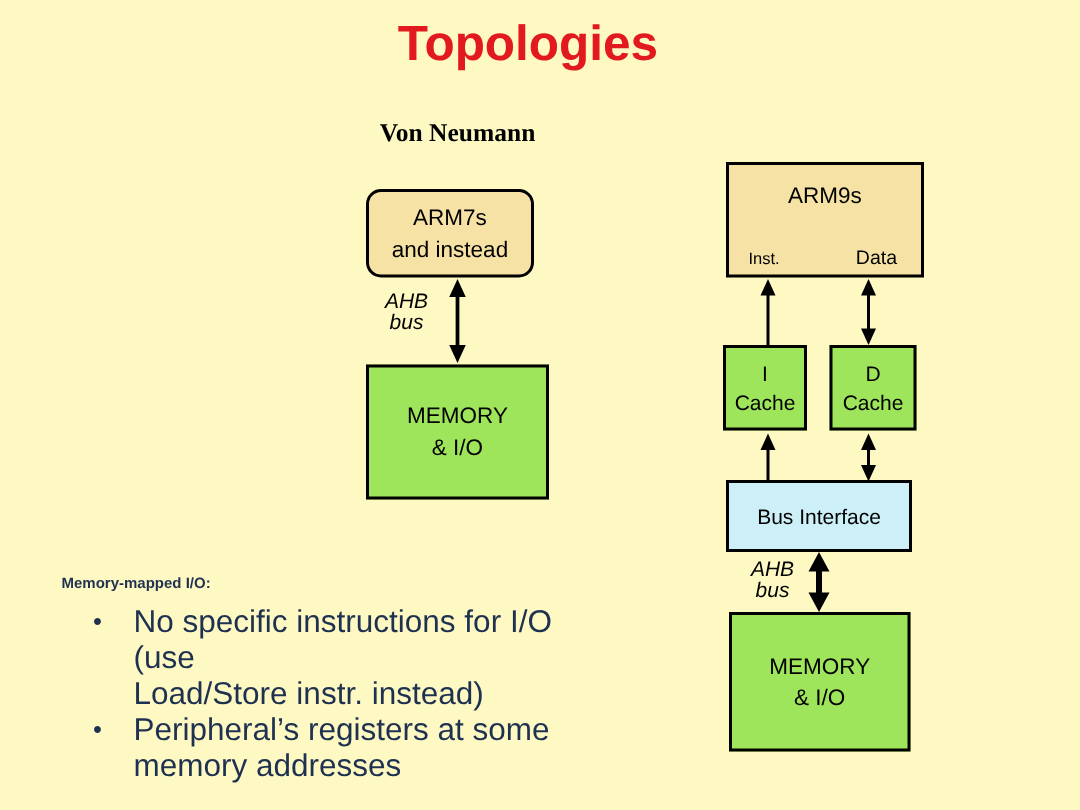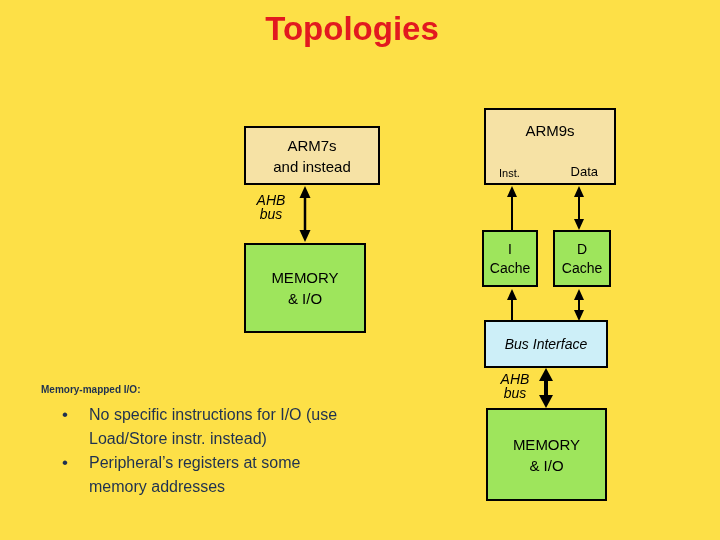--- a/index.html
+++ b/index.html
@@ -1,36 +1,36 @@
 <!DOCTYPE html>
 <html style="--title-red: #e2191f; --wheat: #f6e2a5; --green: #9ee55c; --cyan: #cdeff8; --navy: #1f3150;"><head>
 <meta charset="utf-8">
 <style>
   html,body{margin:0;padding:0;background:#888;}
   .slide{
-    position:relative;width:720px;height:540px;background:#fde047;
+    position:relative;width:720px;height:540px;background:#fef9c3;
     overflow:hidden;font-family:"Liberation Sans",sans-serif;color:#000;
   }
   .slide-title{
     position:absolute;left:0;top:10px;width:704px;text-align:center;
     font-size:33px;font-weight:bold;color:var(--title-red,#e2191f);
     letter-spacing:0px;
   }
   .arch-label{
     position:absolute;text-align:center;
     font-family:"Liberation Serif",serif;font-weight:bold;font-size:17px;
   }
   .box{
     position:absolute;box-sizing:border-box;border:2px solid #000;
     display:flex;flex-direction:column;align-items:center;justify-content:center;
     text-align:center;
   }
   .wheat{background:var(--wheat,#f6e2a5);}
   .green{background:var(--green,#9ee55c);}
-  .cyan{background:var(--cyan,#cdeff8);font-style:italic;}
+  .cyan{background:var(--cyan,#cdeff8);}
   .box .ln{font-size:15px;line-height:21px;}
   .cache .ln{font-size:14px;line-height:19px;}
   .busif-text{font-size:14px;}
   .cpu9{justify-content:flex-start;padding-top:10px;}
   .port{position:absolute;bottom:4px;margin-top:40px;}
   .port-inst{left:13px;font-size:11px;}
   .port-data{right:16px;font-size:13px;}
   .bus-label{
     position:absolute;text-align:center;font-size:14px;line-height:14px;
     white-space:pre-line;
@@ -41,32 +41,33 @@
     position:absolute;left:41px;top:384px;
     font-size:10px;font-weight:bold;color:var(--navy,#1f3150);
   }
   .bullets{position:absolute;left:58px;top:403px;width:330px;}
   .bullet-item{display:flex;color:var(--navy,#1f3150);}
   .bullet-dot{
     width:27px;flex:0 0 27px;font-size:17px;line-height:24px;text-align:left;
     padding-left:4px;
   }
   .bullet-text{
-    flex:1;font-size:16px;line-height:24px;white-space:pre-line;
+    flex:1;font-size:21px;line-height:24px;white-space:pre-line;
   }
 </style>
 </head>
 <body>
 
 <div class="slide">
 
   <div class="slide-title">Topologies</div>
 
+  <div class="arch-label" style="left:244px;top:79px;width:122px;">Von Neumann</div>
 
-  <div class="box wheat" style="left:244px;top:126px;width:136px;height:59px;">
+  <div class="box wheat" style="left:244px;top:126px;width:112px;height:59px;border-radius:10px;">
     <div class="ln">ARM7s</div>
     <div class="ln">and instead</div>
   </div>
 
   <div class="bus-label" style="left:250px;top:193px;width:42px;">AHB
 bus</div>
 
   <svg class="arrow" style="left:297px;top:186px;" width="16" height="56" viewBox="0 0 16 56">
     <line x1="8" y1="8" x2="8" y2="48" stroke="#000" stroke-width="2.5"></line>
     <polygon points="8,0 2.5,12 13.5,12" fill="#000"></polygon>

